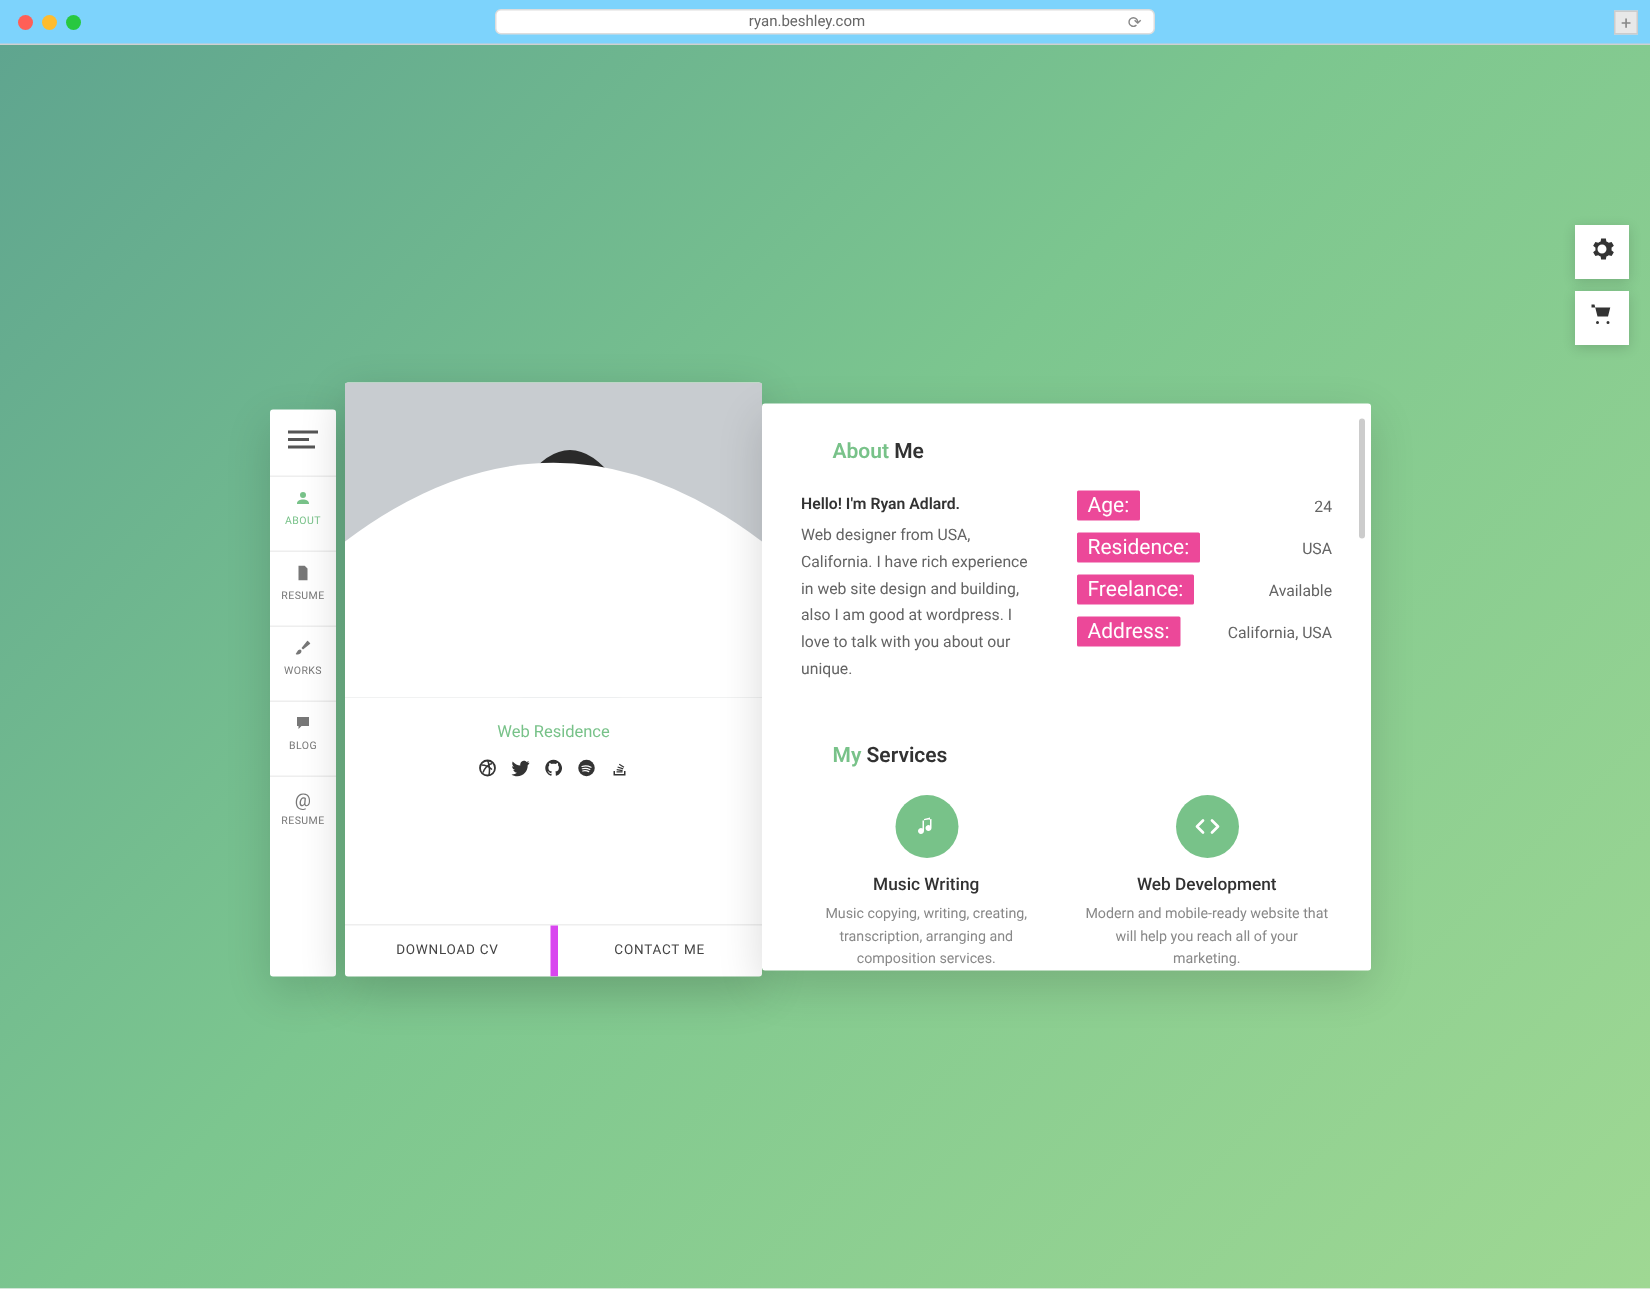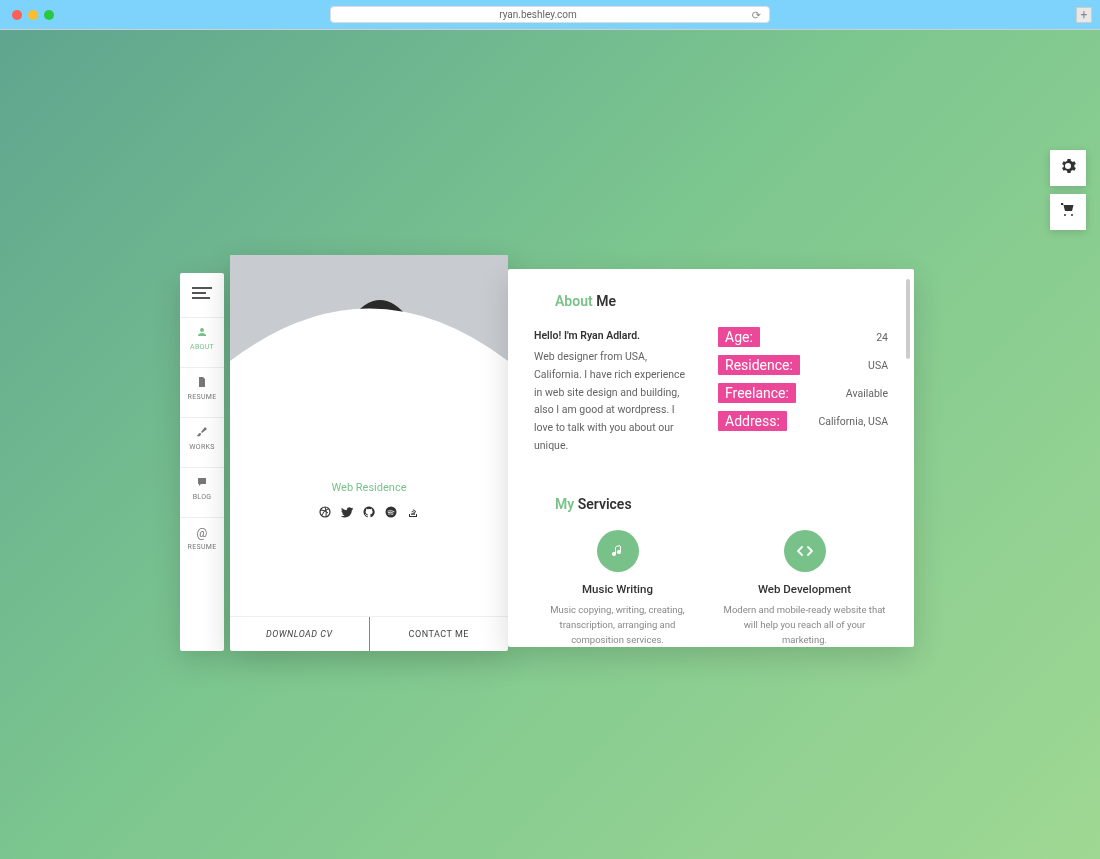--- a/index.html
+++ b/index.html
@@ -183,21 +183,21 @@
 }
 .pa-btn {
   flex: 1;
   text-align: center;
   padding: 12px 0;
   font-size: 9px;
   letter-spacing: 0.5px;
   color: #444;
   cursor: pointer;
 }
-.pa-btn:first-child { border-right: 1px solid #d946ef; font-style: italic; }
+.pa-btn:first-child { border-right: 5px solid #d946ef; }
 
 
 .content {
   width: 406px;
   background: #fff;
   box-shadow: 0 10px 30px rgba(0,0,0,0.15);
   border-radius: 2px;
   padding: 24px 26px 20px;
   margin-left: 0;
   height: 378px;

